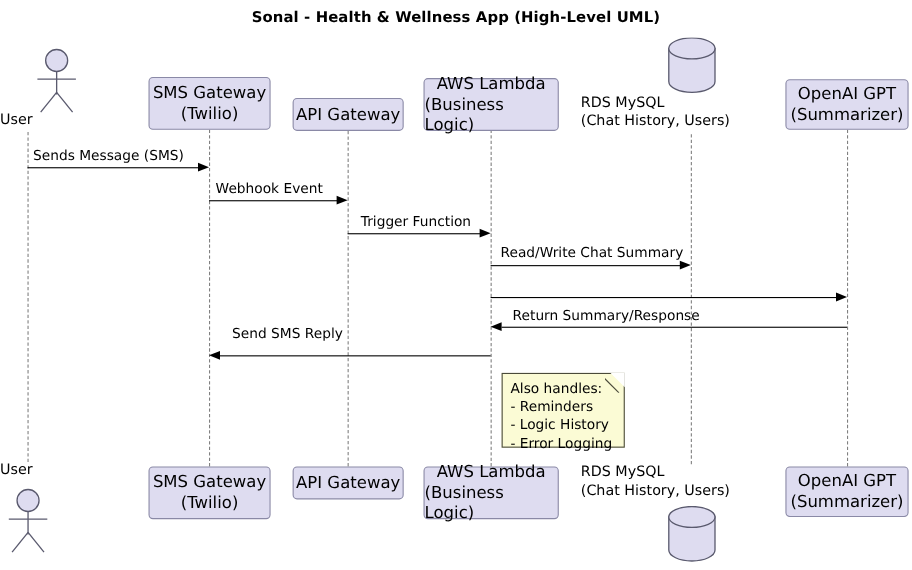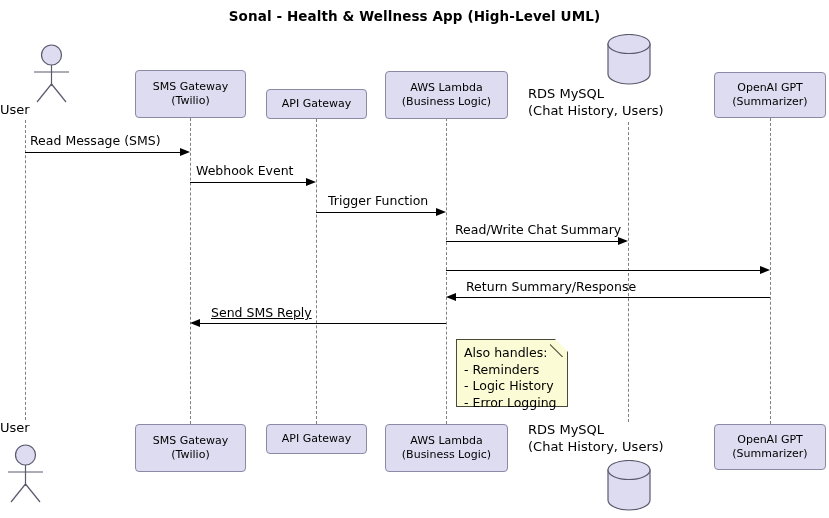--- a/index.html
+++ b/index.html
@@ -37,24 +37,24 @@
   .pbox {
     position: absolute;
     box-sizing: border-box;
     background: #DEDCF0;
     border: 1px solid #8A89A6;
     border-radius: 4px;
     display: flex;
     flex-direction: column;
     align-items: center;
     justify-content: center;
-    font-size: 11px;
+    font-size: 15px;
     color: #000000;
     line-height: 1.25;
-    text-align: right;
+    text-align: left;
     box-shadow: 0 0 0 0 rgba(0,0,0,0);
   }
   .pbox .l2 { display: block; }
   .plain-label {
     position: absolute;
     font-size: 13px;
     color: #000000;
     line-height: 1.25;
     white-space: nowrap;
   }
@@ -176,21 +176,21 @@
     </svg>
     <div class="plain-label" style="left:0px; top:54px; width:200px;">RDS MySQL</div>
     <div class="plain-label" style="left:0px; top:71px; width:200px;">(Chat History, Users)</div>
   </div>
 
   <div class="pbox" style="left:714px; top:72px; width:112px; height:46px;">
     <span>OpenAI GPT</span>
     <span class="l2">(Summarizer)</span>
   </div>
 
-  <div class="msg-label" style="left:30px; top:133px;">Read Message (SMS)</div>
+  <div class="msg-label" style="left:30px; top:133px;">Sends Message (SMS)</div>
   <div class="msg-line" style="left:25px; top:152px; width:156px;"></div>
   <div class="arrowhead right" style="left:180px; top:147.5px;"></div>
 
   <div class="msg-label" style="left:196px; top:163px;">Webhook Event</div>
   <div class="msg-line" style="left:190px; top:182px; width:117px;"></div>
   <div class="arrowhead right" style="left:306px; top:177.5px;"></div>
 
   <div class="msg-label" style="left:328px; top:193px;">Trigger Function</div>
   <div class="msg-line" style="left:316px; top:212px; width:121px;"></div>
   <div class="arrowhead right" style="left:436px; top:207.5px;"></div>
@@ -199,21 +199,21 @@
   <div class="msg-line" style="left:446px; top:241px; width:173px;"></div>
   <div class="arrowhead right" style="left:618px; top:236.5px;"></div>
 
   <div class="msg-line" style="left:446px; top:270px; width:315px;"></div>
   <div class="arrowhead right" style="left:760px; top:265.5px;"></div>
 
   <div class="msg-label" style="left:466px; top:279px;">Return Summary/Response</div>
   <div class="msg-line" style="left:456px; top:297px; width:314px;"></div>
   <div class="arrowhead left" style="left:446px; top:292.5px;"></div>
 
-  <div class="msg-label" style="left:211px; top:305px;text-decoration:underline;">Send SMS Reply</div>
+  <div class="msg-label" style="left:211px; top:295px;">Send SMS Reply</div>
   <div class="msg-line" style="left:200px; top:323px; width:246px;"></div>
   <div class="arrowhead left" style="left:190px; top:318.5px;"></div>
 
   <div class="note" style="left:456px; top:339px; width:112px; height:68px;">
     <span class="note-line">Also handles:</span>
     <span class="note-line">- Reminders</span>
     <span class="note-line">- Logic History</span>
     <span class="note-line">- Error Logging</span>
     <span class="note-fold"></span>
     <span class="note-fold-edge"></span>

